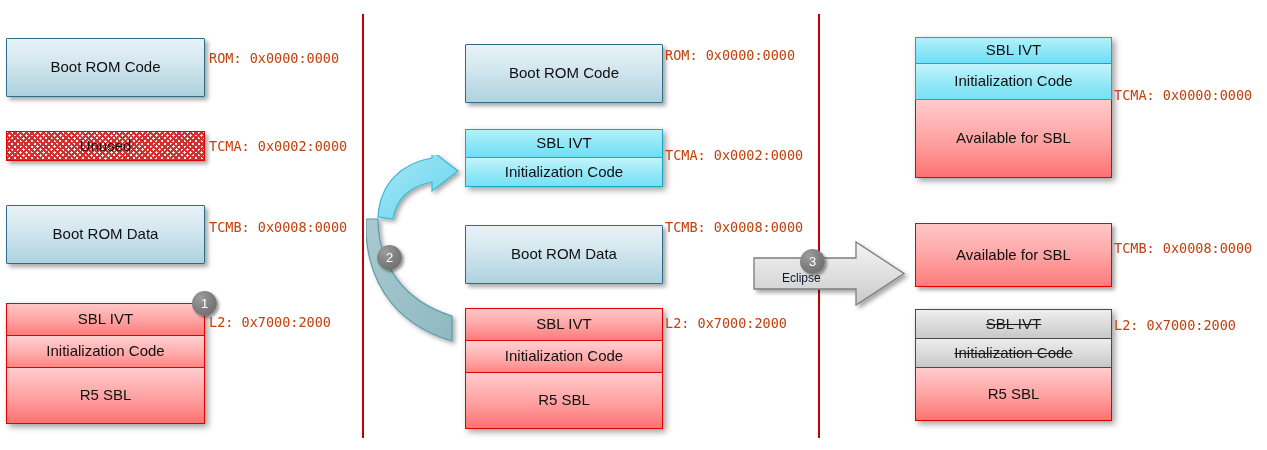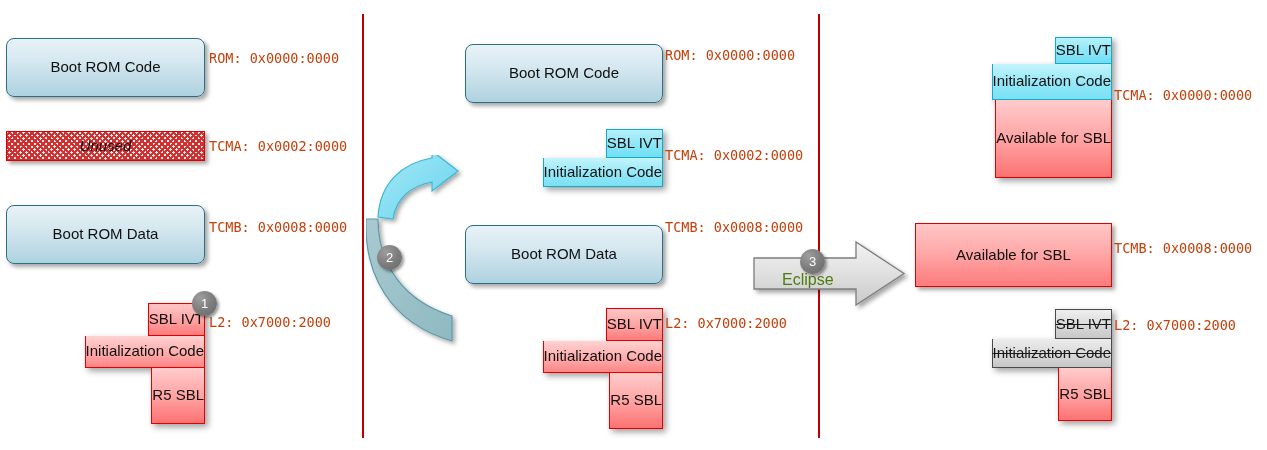--- a/index.html
+++ b/index.html
@@ -38,34 +38,33 @@
     text-align: center;
     line-height: 1.1;
     white-space: nowrap;
   }
   .stack {
     position: absolute;
     box-sizing: border-box;
     display: flex;
     flex-direction: column;
     filter: drop-shadow(3px 3px 3px rgba(0,0,0,0.38));
-    align-items: flex-end;
   }
   .stack .blk {
     position: relative;
     left: auto; top: auto; width: auto; height: auto;
     flex: 0 0 auto;
   }
 
   
   .s-rom {
     border: 1.5px solid #2b6e86;
     background: linear-gradient(to bottom, #e8f2f7 0%, #d6e8f0 38%, #aed2e0 100%);
     box-shadow: 3px 3px 4px rgba(0,0,0,0.35);
-    border-radius: 8px;
+    border-radius: 1px;
   }
   
   .s-cyan {
     border: 1.5px solid #19a8c4;
     background: linear-gradient(to bottom, #b4f1fb 0%, #8ce6f7 55%, #6fdef5 100%);
   }
   .s-cyan-b {
     border: 1.5px solid #19a8c4;
     border-top: none;
     background: linear-gradient(to bottom, #c4f4fc 0%, #8fe7f7 60%, #79e1f5 100%);
@@ -100,21 +99,20 @@
     color: #1a1a1a;
   }
   
   .s-hatch {
     border: 1.5px solid #e00000;
     background-color: #fdecec;
     background-image:
       repeating-linear-gradient(45deg, #d03030 0 2px, transparent 2px 4px),
       repeating-linear-gradient(-45deg, #d03030 0 2px, transparent 2px 4px);
     box-shadow: 3px 3px 4px rgba(0,0,0,0.35);
-    font-style: italic;
   }
 
   
   .addr {
     position: absolute;
     font-family: "DejaVu Sans Mono", "Liberation Mono", monospace;
     font-size: 13.5px;
     color: #c2410c;
     white-space: pre;
     letter-spacing: 0px;
@@ -136,22 +134,22 @@
     z-index: 40;
   }
 
   
   .eclipse-arrow {
     position: absolute;
     z-index: 20;
   }
   .eclipse-label {
     position: absolute;
-    font-size: 16px;
-    color: #4d7c0f;
+    font-size: 12px;
+    color: #0f172a;
     z-index: 25;
     white-space: nowrap;
   }
 
   
   .curve-wrap { position: absolute; z-index: 10; }
 </style>
 </head>
 <body>
 

